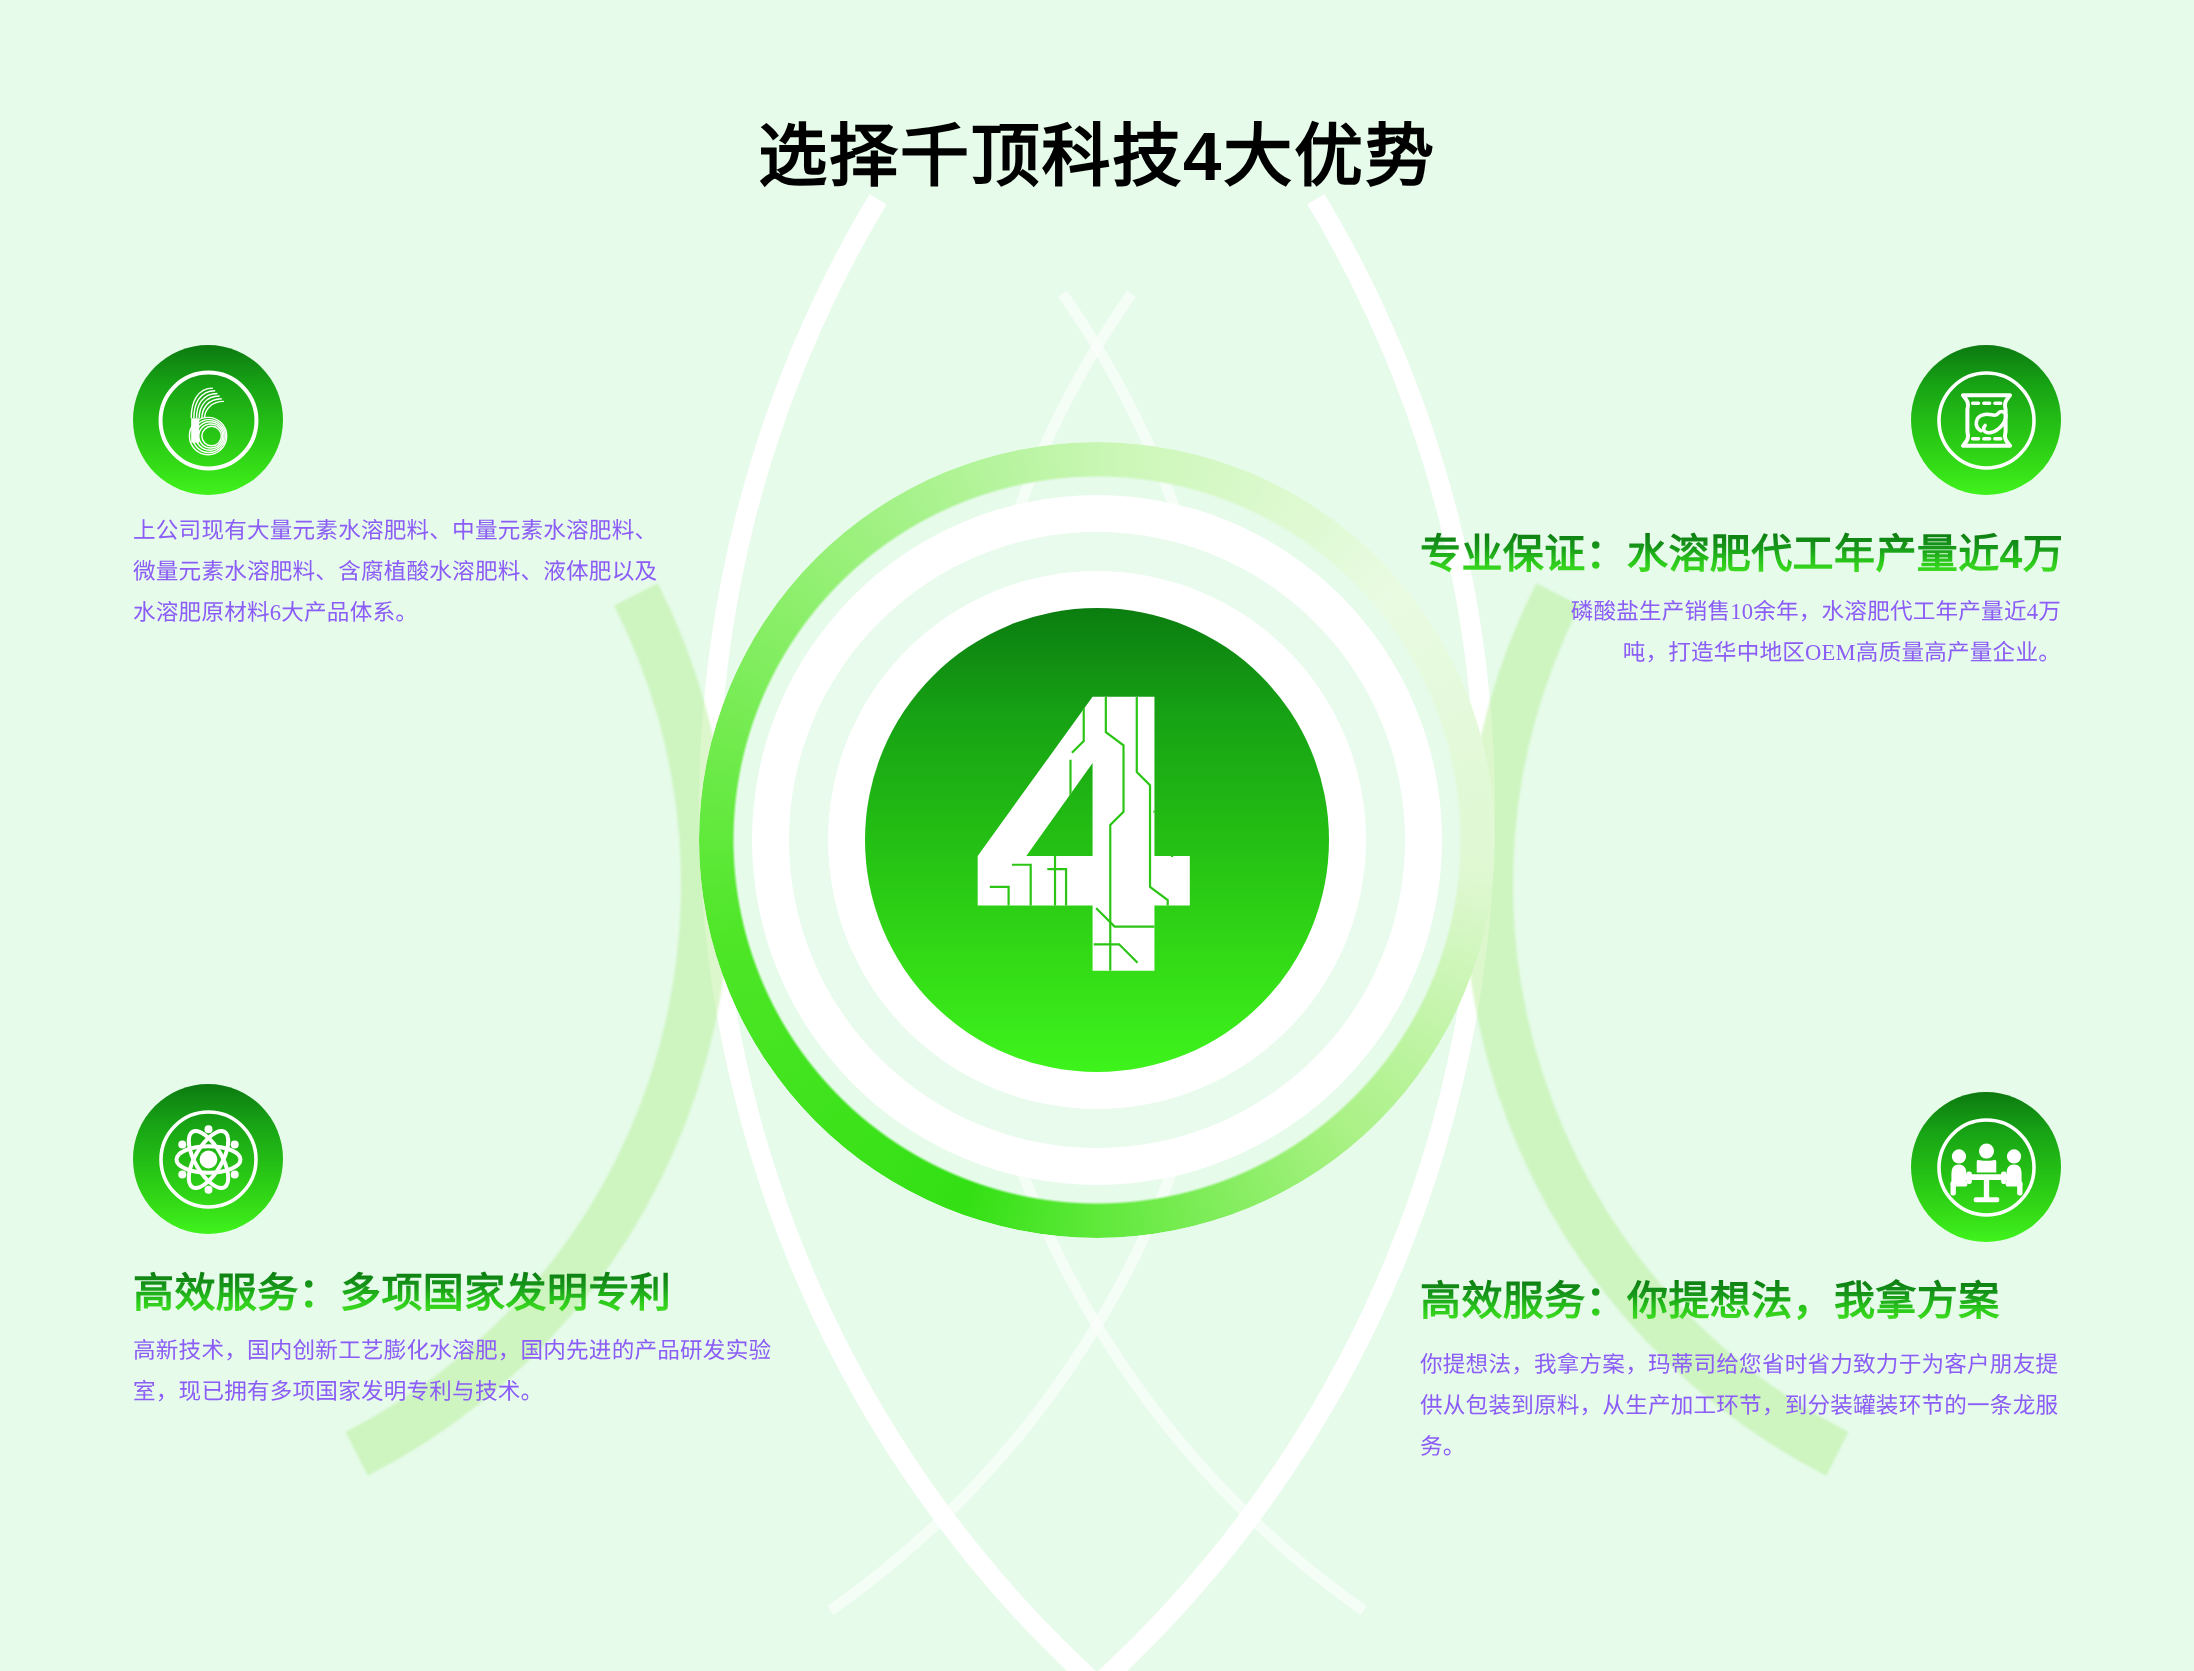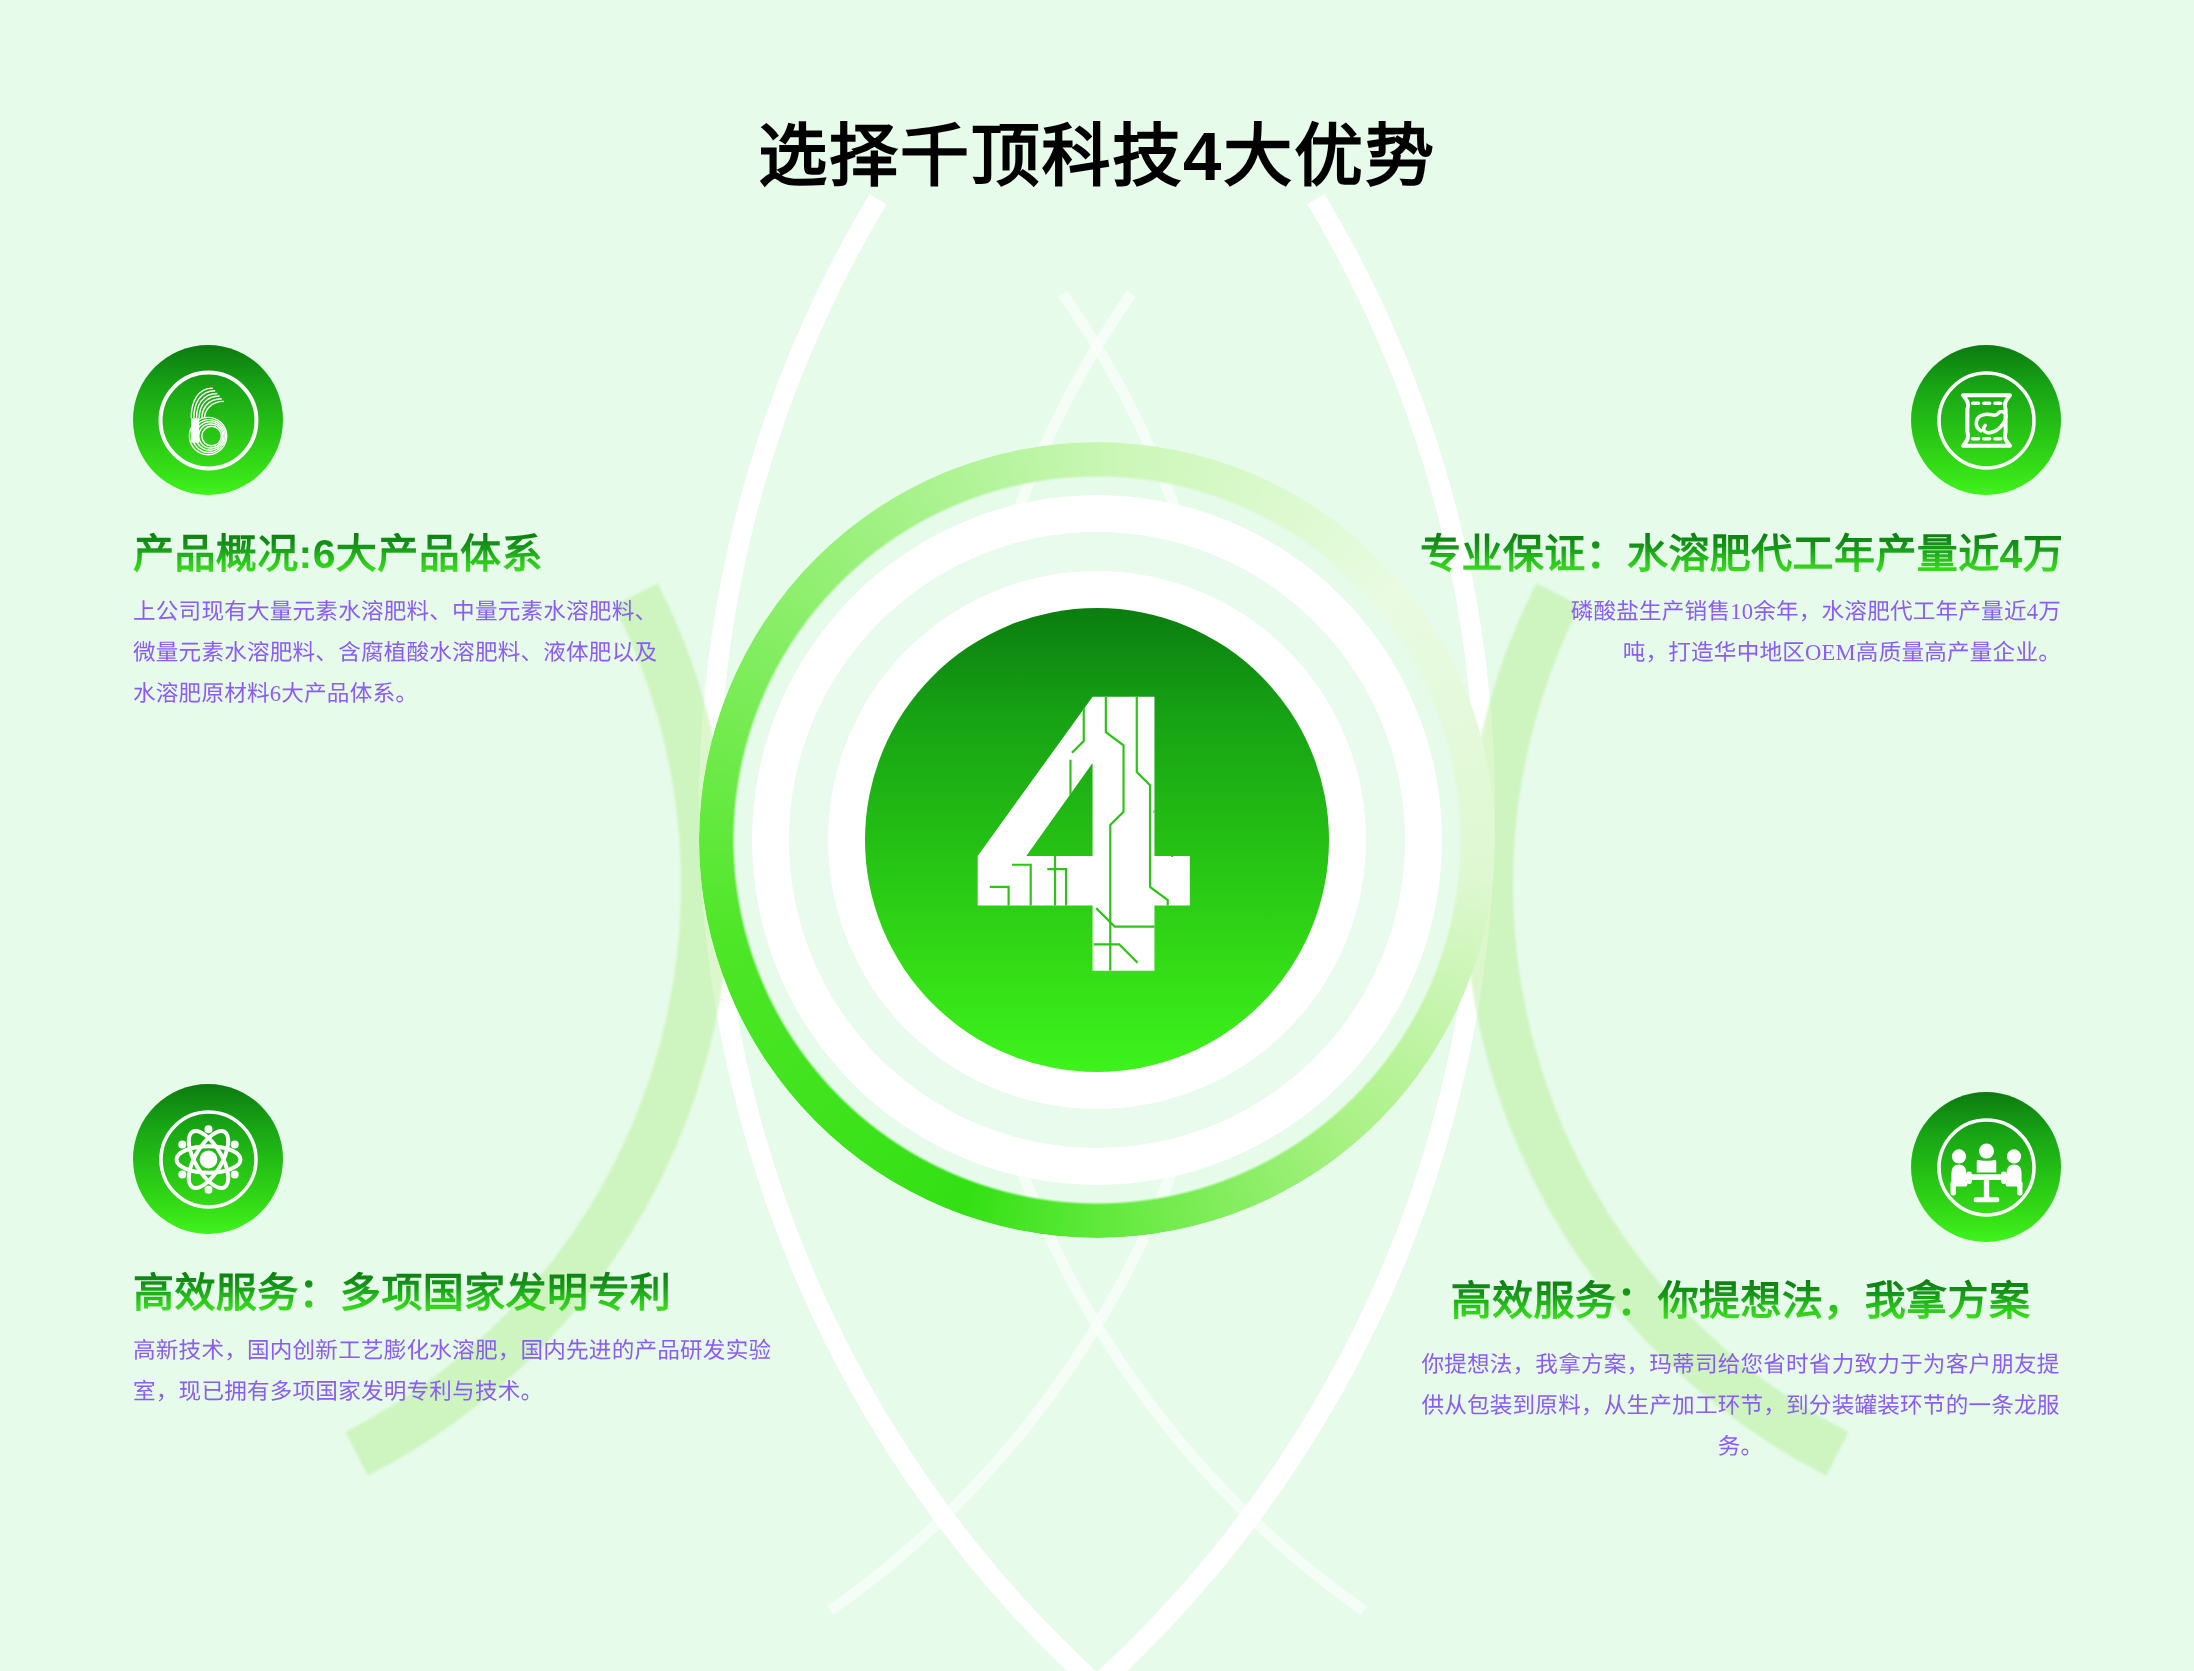--- a/index.html
+++ b/index.html
@@ -164,21 +164,21 @@
     position:absolute; left:50%; top:50%;
     transform:translate(-50%,-52%);
     width:274px; height:310px;
   }
 
   
   .quad { position:absolute; width:641px; }
   .quad.tl { left:133px;  top:345px;  text-align:left; }
   .quad.tr { right:133px; top:345px;  text-align:right; }
   .quad.bl { left:133px;  top:1084px; text-align:left; }
-  .quad.br { right:133px; top:1092px; text-align:center; }
+  .quad.br { right:133px; top:1092px; text-align:left; }
 
   .badge {
     width:150px; height:150px;
     border-radius:50%;
     background:linear-gradient(180deg,#0c7a10 0%,#18a515 28%,#27c415 58%,#35dd17 82%,#41f31d 100%);
     display:flex; align-items:center; justify-content:center;
     position:relative;
   }
   .quad.tr .badge, .quad.br .badge { margin-left:auto; }
   .badge svg { width:111px; height:111px; display:block; }
@@ -284,21 +284,20 @@
           <path d="M160 82 C 128 82 116 104 116 120"></path>
           <circle cx="124" cy="160" r="42"></circle>
           <circle cx="126" cy="160" r="37"></circle>
           <circle cx="128" cy="160" r="32"></circle>
           <circle cx="130" cy="160" r="27"></circle>
           <circle cx="132" cy="160" r="22"></circle>
         </g>
         <path d="M86 120 L86 175 L104 175 L104 120 Z" fill="#ffffff"></path>
       </svg>
     </div>
-    <div class="q-title">产品概况:6大产品体系</div>
     <div class="q-body">上公司现有大量元素水溶肥料、中量元素水溶肥料、微量元素水溶肥料、含腐植酸水溶肥料、液体肥以及水溶肥原材料6大产品体系。</div>
   </div>
 
   <div class="quad tr">
     <div class="badge">
       <svg viewBox="0 0 250 250">
         <circle cx="125" cy="125" r="107" fill="none" stroke="#ffffff" stroke-width="8"></circle>
         <path d="M72 68 C 82 80 86 86 82 100 L82 150 C 86 164 82 170 72 182
                  L178 182 C 168 170 164 164 168 150 L168 100 C 164 86 168 80 178 68 Z" fill="none" stroke="#ffffff" stroke-width="9" stroke-linejoin="round"></path>
         <g stroke="#ffffff" stroke-width="8" stroke-linecap="round" stroke-dasharray="13 12">

